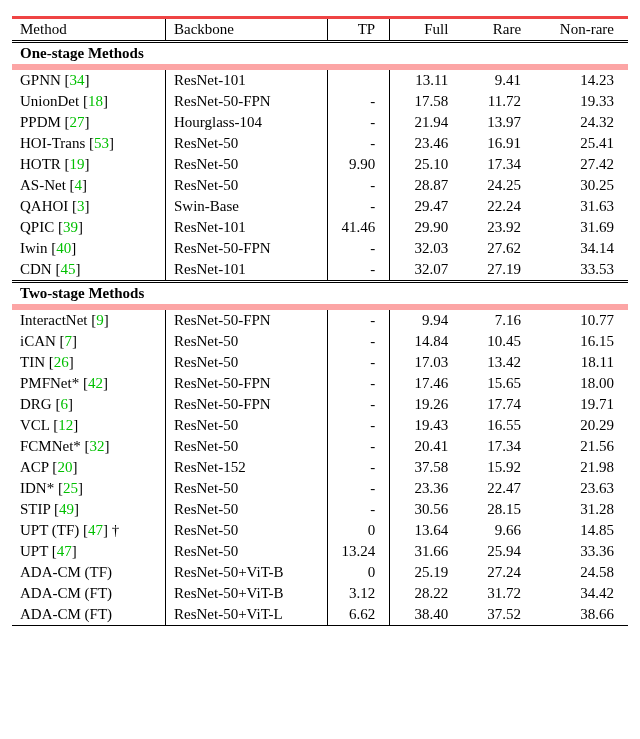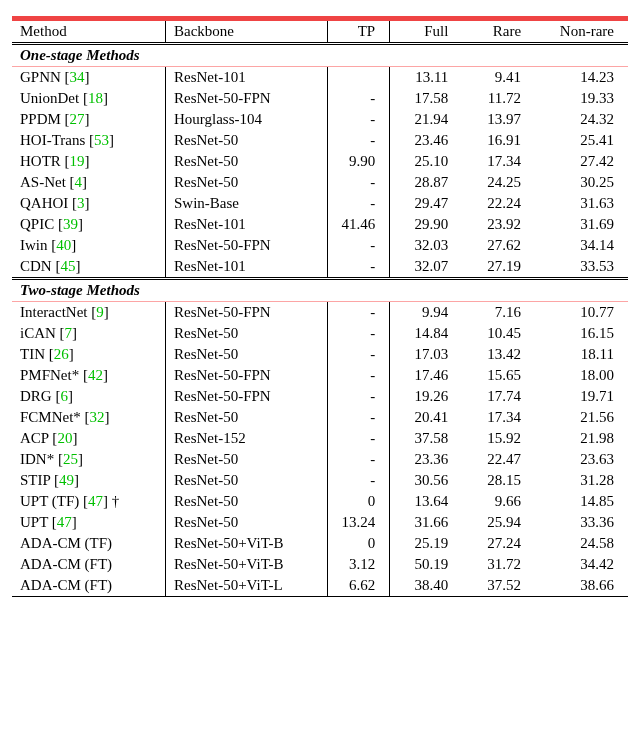--- a/index.html
+++ b/index.html
@@ -16,30 +16,29 @@
     table-layout:fixed;
   }
   td,th{
     padding:2px 6px 2px 8px;
     text-align:left;
     vertical-align:baseline;
     white-space:nowrap;
     overflow:hidden;
   }
   .hdr-row td,.hdr-row th{
-    border-top:5px solid #ef4444;
+    border-top:3px solid #ef4444;
     border-bottom:1px solid #000;
   }
   .dbl-top td{
     border-top:3px double #000;
   }
   .section-row td{
     font-weight:bold;
-    border-bottom:1px solid #fca5a5;
-    font-style:italic;
+    border-bottom:6px solid #fca5a5;
   }
   .num{
     text-align:right;
     padding-right:14px;
   }
   .sep-left{
     border-left:1px solid #000;
   }
   .bold{font-weight:normal;}
   a.cit{
@@ -196,20 +195,28 @@
       </tr>
       <tr>
         <td>DRG [<a class="cit">6</a>]</td>
         <td class="sep-left">ResNet-50-FPN</td>
         <td class="sep-left num">-</td>
         <td class="sep-left num">19.26</td>
         <td class="num">17.74</td>
         <td class="num">19.71</td>
       </tr>
       <tr>
+        <td>VCL [<a class="cit">12</a>]</td>
+        <td class="sep-left">ResNet-50</td>
+        <td class="sep-left num">-</td>
+        <td class="sep-left num">19.43</td>
+        <td class="num">16.55</td>
+        <td class="num">20.29</td>
+      </tr>
+      <tr>
         <td>FCMNet* [<a class="cit">32</a>]</td>
         <td class="sep-left">ResNet-50</td>
         <td class="sep-left num">-</td>
         <td class="sep-left num">20.41</td>
         <td class="num">17.34</td>
         <td class="num">21.56</td>
       </tr>
       <tr>
         <td>ACP [<a class="cit">20</a>]</td>
         <td class="sep-left">ResNet-152</td>
@@ -255,21 +262,21 @@
         <td class="sep-left">ResNet-50+ViT-B</td>
         <td class="sep-left num">0</td>
         <td class="sep-left num">25.19</td>
         <td class="num">27.24</td>
         <td class="num">24.58</td>
       </tr>
       <tr>
         <td>ADA-CM (FT)</td>
         <td class="sep-left">ResNet-50+ViT-B</td>
         <td class="sep-left num">3.12</td>
-        <td class="sep-left num">50.19</td>
+        <td class="sep-left num">28.22</td>
         <td class="num">31.72</td>
         <td class="num">34.42</td>
       </tr>
       <tr class="last">
         <td>ADA-CM (FT)</td>
         <td class="sep-left">ResNet-50+ViT-L</td>
         <td class="sep-left num">6.62</td>
         <td class="sep-left num bold">38.40</td>
         <td class="num bold">37.52</td>
         <td class="num bold">38.66</td>

